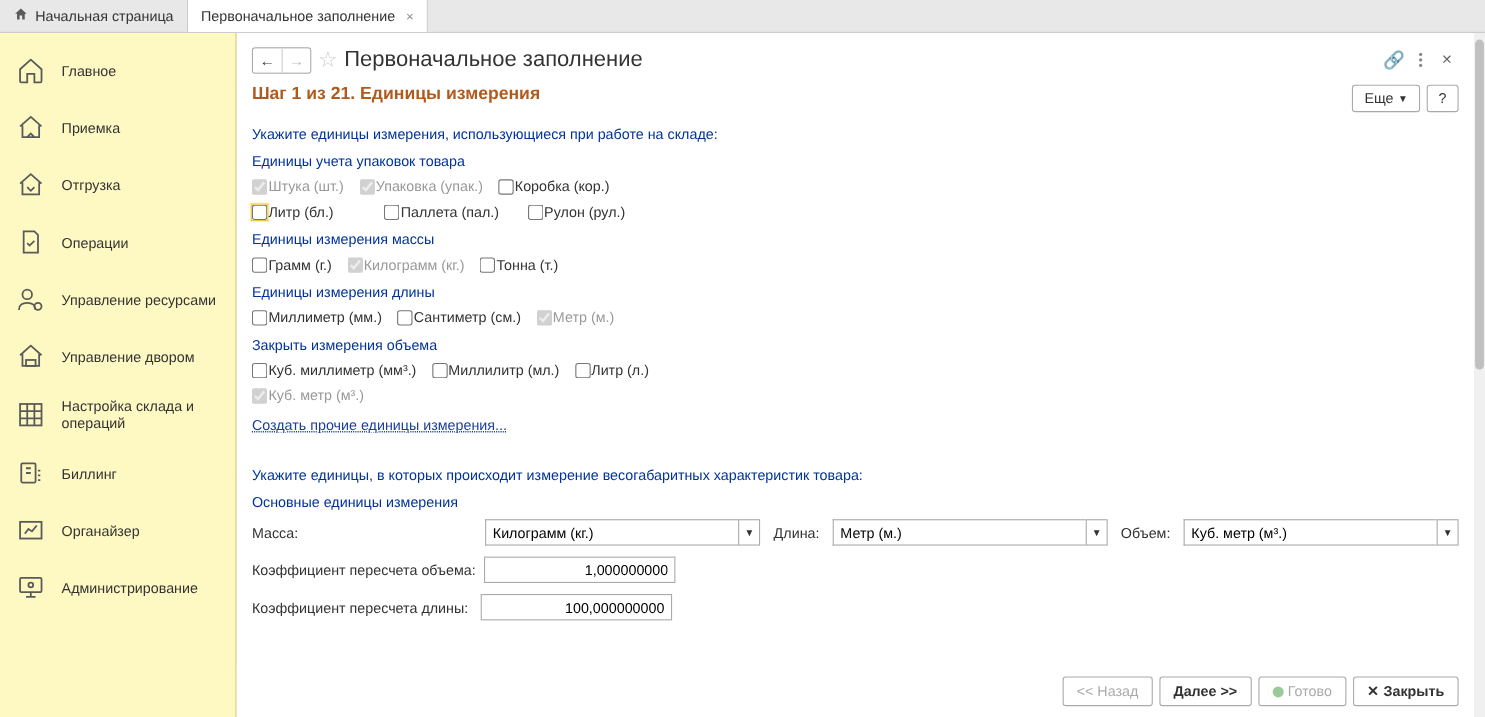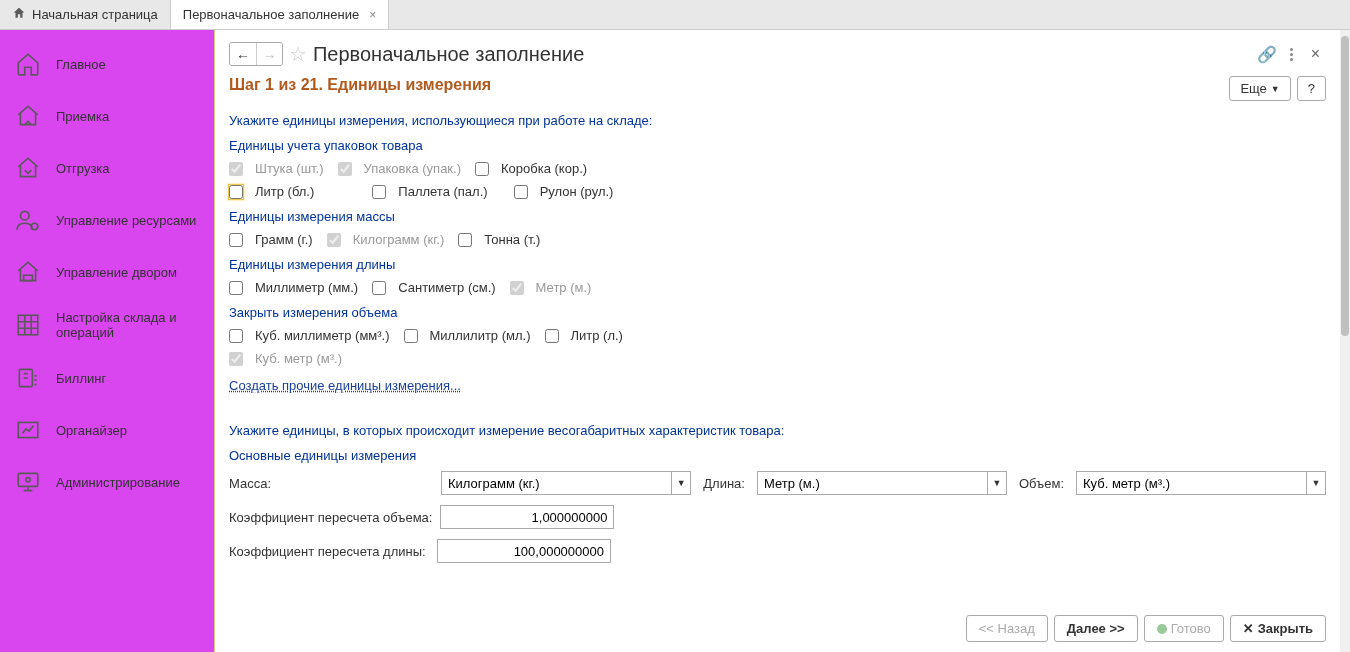--- a/index.html
+++ b/index.html
@@ -3,21 +3,21 @@
 <meta charset="utf-8">
 <style>
 * { box-sizing: border-box; margin: 0; padding: 0; font-family: Arial, sans-serif; }
 body { font-size: 13px; color: #333; background: #fff; overflow: hidden; }
 .tabs-bar { display: flex; height: 30px; background: #e8e8e8; border-bottom: 1px solid #ccc; align-items: center; }
 .tab { display: flex; align-items: center; height: 100%; padding: 0 12px; border-right: 1px solid #ccc; cursor: pointer; gap: 6px; font-size: 13px; }
 .tab.active { background: #fff; }
 .tab .home-icon { font-size: 14px; }
 .tab .close-x { color: #888; font-size: 12px; cursor: pointer; margin-left: 4px; }
 .main { display: flex; height: calc(652px - 30px); }
-.sidebar { width: 215px; background: #d946ef; border-right: 1px solid #d6c87c; padding-top: 8px; overflow-y: auto; }
+.sidebar { width: 215px; background: #fef9c3; border-right: 1px solid #d6c87c; padding-top: 8px; overflow-y: auto; }
 .sidebar-item { display: flex; align-items: center; padding: 12px 14px; gap: 14px; cursor: pointer; color: #333; font-size: 13px; }
 .sidebar-item .icon { width: 28px; height: 28px; display: flex; align-items: center; justify-content: center; flex-shrink: 0; }
 .sidebar-item .icon svg { width: 26px; height: 26px; stroke: #5a5a5a; fill: none; stroke-width: 1.5; }
 .content-wrap { flex: 1; display: flex; overflow: hidden; }
 .content { flex: 1; padding: 12px 14px 0 14px; overflow-y: auto; position: relative; }
 .scroll-indicator { width: 10px; background: #f0f0f0; position: relative; }
 .scroll-thumb { position: absolute; top: 6px; right: 1px; width: 8px; height: 300px; background: #c0c0c0; border-radius: 4px; }
 .header-row { display: flex; align-items: center; gap: 6px; margin-bottom: 10px; }
 .nav-btns { display: flex; border: 1px solid #aaa; border-radius: 3px; overflow: hidden; }
 .nav-btn { width: 26px; height: 22px; display: flex; align-items: center; justify-content: center; background: #fff; cursor: pointer; font-size: 14px; color: #333; }
@@ -31,21 +31,21 @@
 .close-page { font-size: 16px; color: #666; cursor: pointer; padding: 2px 6px; }
 .toolbar-row { display: flex; justify-content: space-between; align-items: flex-start; margin-bottom: 12px; }
 .step-title { color: #b15a1e; font-size: 16px; font-weight: bold; }
 .toolbar-btns { display: flex; gap: 6px; }
 .btn { border: 1px solid #aaa; background: #fff; padding: 4px 10px; border-radius: 3px; cursor: pointer; font-size: 13px; display: flex; align-items: center; gap: 4px; }
 .caret-down { font-size: 9px; }
 .content-body { padding-bottom: 60px; }
 .instr { color: #003399; margin-bottom: 10px; font-size: 13px; }
 .section-label { color: #003399; margin: 10px 0 8px 0; font-size: 13px; }
 .check-row { display: flex; gap: 14px; margin-bottom: 8px; flex-wrap: wrap; align-items: center; }
-.check-item { display: flex; align-items: center; gap: 12px; font-size: 13px; }
+.check-item { display: flex; align-items: center; gap: 1px; font-size: 13px; }
 .check-item input[type=checkbox] { width: 14px; height: 14px; cursor: pointer; }
 .check-item.disabled { color: #999; }
 .check-item.disabled input[type=checkbox] { accent-color: #999; }
 .check-item.highlight input[type=checkbox] { outline: 1px solid #ecc94b; outline-offset: 0px; box-shadow: 0 0 0 2px #fff3c4; }
 .link-create { color: #1a3f99; text-decoration: underline dotted; cursor: pointer; font-size: 13px; display: inline-block; margin-top: 4px; }
 .form-row { display: flex; align-items: center; gap: 8px; margin-bottom: 10px; }
 .form-row .label { min-width: 200px; font-size: 13px; }
 .form-row .label-short { font-size: 13px; }
 .select-wrap { display: flex; flex: 1; max-width: 260px; }
 .select-wrap.short { max-width: 250px; }
@@ -99,20 +99,28 @@
       <span class="icon">
           <svg viewBox="0 0 24 24">
             <path d="M3 11l9-8 9 8M5 10v10h14V10M15 14l-3 3-3-3"></path>
           </svg>
         </span>
       <span>Отгрузка</span>
     </div>
     <div class="sidebar-item">
       <span class="icon">
           <svg viewBox="0 0 24 24">
+            <path d="M6 3h9l3 3v15H6zM9 13l2 2 4-4"></path>
+          </svg>
+        </span>
+      <span>Операции</span>
+    </div>
+    <div class="sidebar-item">
+      <span class="icon">
+          <svg viewBox="0 0 24 24">
             <circle cx="9" cy="8" r="4"></circle>
             <path d="M2 21c0-4 3-6 7-6s7 2 7 6"></path>
             <circle cx="18" cy="18" r="3"></circle>
           </svg>
         </span>
       <span>Управление ресурсами</span>
     </div>
     <div class="sidebar-item">
       <span class="icon">
           <svg viewBox="0 0 24 24">
@@ -210,21 +218,21 @@
         <label class="check-item">
               <input type="checkbox" style="">
               <span>Коробка (кор.)</span>
             </label>
       </div>
       <div class="check-row">
         <label class="check-item highlight">
               <input type="checkbox" style="">
               <span>Литр (бл.)</span>
             </label>
-        <label class="check-item" style="margin-left:44px">
+        <label class="check-item" style="margin-left:32px">
               <input type="checkbox" style="">
               <span>Паллета (пал.)</span>
             </label>
         <label class="check-item" style="margin-left:12px">
               <input type="checkbox" style="">
               <span>Рулон (рул.)</span>
             </label>
       </div>
 
       <div class="section-label">Единицы измерения массы</div>

